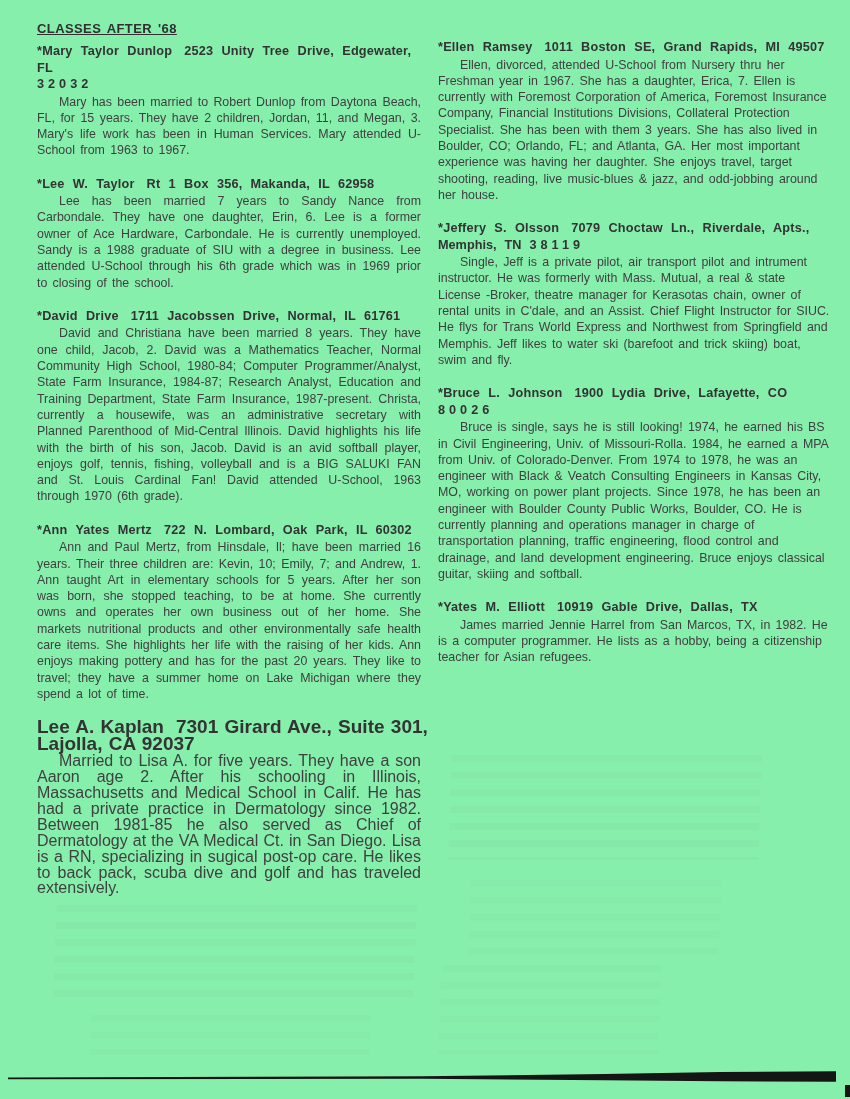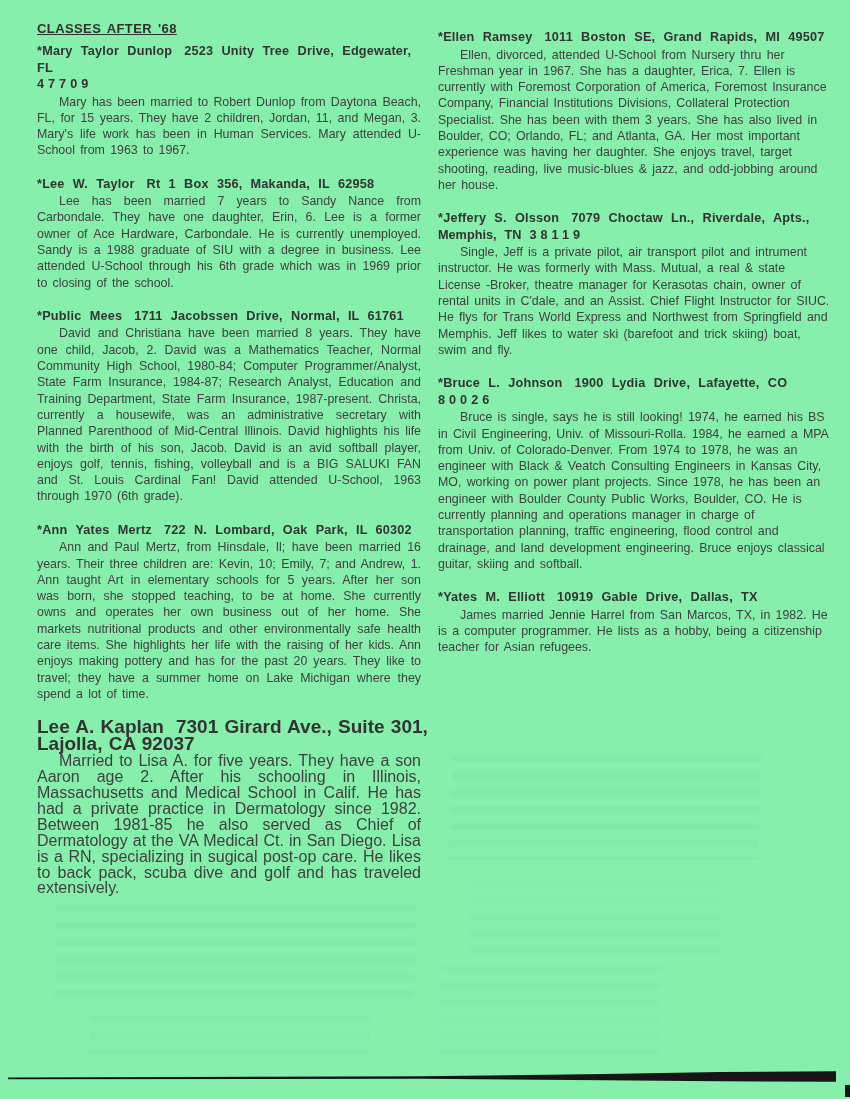--- a/index.html
+++ b/index.html
@@ -7,21 +7,21 @@
     position:relative;
     width:850px;height:1099px;
     margin:0 auto;
     background:#86efac;
     font-family:"Liberation Sans","DejaVu Sans",sans-serif;
     color:#3a3a3a;
     overflow:hidden;
   }
   .col{position:absolute;}
   .col-left{left:37px;top:21px;width:396px;}
-  .col-right{left:438px;top:29px;width:405px;}
+  .col-right{left:438px;top:39px;width:405px;}
   .doc-header{
     font-weight:bold;font-size:13px;line-height:16px;
     text-decoration:underline;letter-spacing:.4px;word-spacing:2px;
     margin:0 0 6px 0;color:#303030;
   }
   .entry{margin:0 0 17px 0;}
   .entry-head{
     margin:0;font-size:12.7px;font-weight:bold;line-height:16.5px;
     word-spacing:4.5px;letter-spacing:.2px;color:#333;
   }
@@ -63,29 +63,29 @@
 </head>
 <body>
 
 <div class="page">
 
   <div class="col col-left">
     <h2 class="doc-header">CLASSES AFTER '68</h2>
     <div>
         <article class="entry">
           <h3 class="entry-head"><span class="entry-name">*Mary Taylor Dunlop</span><span class="entry-address">2523 Unity Tree Drive, Edgewater, FL</span></h3>
-          <div class="head-line2"><span class="zip">47709</span></div>
+          <div class="head-line2"><span class="zip">32032</span></div>
           <p class="entry-body">Mary has been married to Robert Dunlop from Daytona Beach, FL, for 15 years. They have 2 children, Jordan, 11, and Megan, 3. Mary's life work has been in Human Services. Mary attended U-School from 1963 to 1967.</p>
         </article>
         <article class="entry">
           <h3 class="entry-head"><span class="entry-name">*Lee W. Taylor</span><span class="entry-address">Rt 1 Box 356, Makanda, IL 62958</span></h3>
           <p class="entry-body">Lee has been married 7 years to Sandy Nance from Carbondale. They have one daughter, Erin, 6. Lee is a former owner of Ace Hardware, Carbondale. He is currently unemployed. Sandy is a 1988 graduate of SIU with a degree in business. Lee attended U-School through his 6th grade which was in 1969 prior to closing of the school.</p>
         </article>
         <article class="entry">
-          <h3 class="entry-head"><span class="entry-name">*Public Mees</span><span class="entry-address">1711 Jacobssen Drive, Normal, IL 61761</span></h3>
+          <h3 class="entry-head"><span class="entry-name">*David Drive</span><span class="entry-address">1711 Jacobssen Drive, Normal, IL 61761</span></h3>
           <p class="entry-body">David and Christiana have been married 8 years. They have one child, Jacob, 2. David was a Mathematics Teacher, Normal Community High School, 1980-84; Computer Programmer/Analyst, State Farm Insurance, 1984-87; Research Analyst, Education and Training Department, State Farm Insurance, 1987-present. Christa, currently a housewife, was an administrative secretary with Planned Parenthood of Mid-Central Illinois. David highlights his life with the birth of his son, Jacob. David is an avid softball player, enjoys golf, tennis, fishing, volleyball and is a BIG SALUKI FAN and St. Louis Cardinal Fan! David attended U-School, 1963 through 1970 (6th grade).</p>
         </article>
         <article class="entry">
           <h3 class="entry-head"><span class="entry-name">*Ann Yates Mertz</span><span class="entry-address">722 N. Lombard, Oak Park, IL 60302</span></h3>
           <p class="entry-body">Ann and Paul Mertz, from Hinsdale, Il; have been married 16 years. Their three children are: Kevin, 10; Emily, 7; and Andrew, 1. Ann taught Art in elementary schools for 5 years. After her son was born, she stopped teaching, to be at home. She currently owns and operates her own business out of her home. She markets nutritional products and other environmentally safe health care items. She highlights her life with the raising of her kids. Ann enjoys making pottery and has for the past 20 years. They like to travel; they have a summer home on Lake Michigan where they spend a lot of time.</p>
         </article>
         <article class="entry alt">
           <h3 class="entry-head"><span class="entry-name">Lee A. Kaplan</span><span class="entry-address">7301 Girard Ave., Suite 301, Lajolla, CA 92037</span></h3>
           <p class="entry-body">Married to Lisa A. for five years. They have a son Aaron age 2. After his schooling in Illinois, Massachusetts and Medical School in Calif. He has had a private practice in Dermatology since 1982. Between 1981-85 he also served as Chief of Dermatology at the VA Medical Ct. in San Diego. Lisa is a RN, specializing in sugical post-op care. He likes to back pack, scuba dive and golf and has traveled extensively.</p>
         </article>

